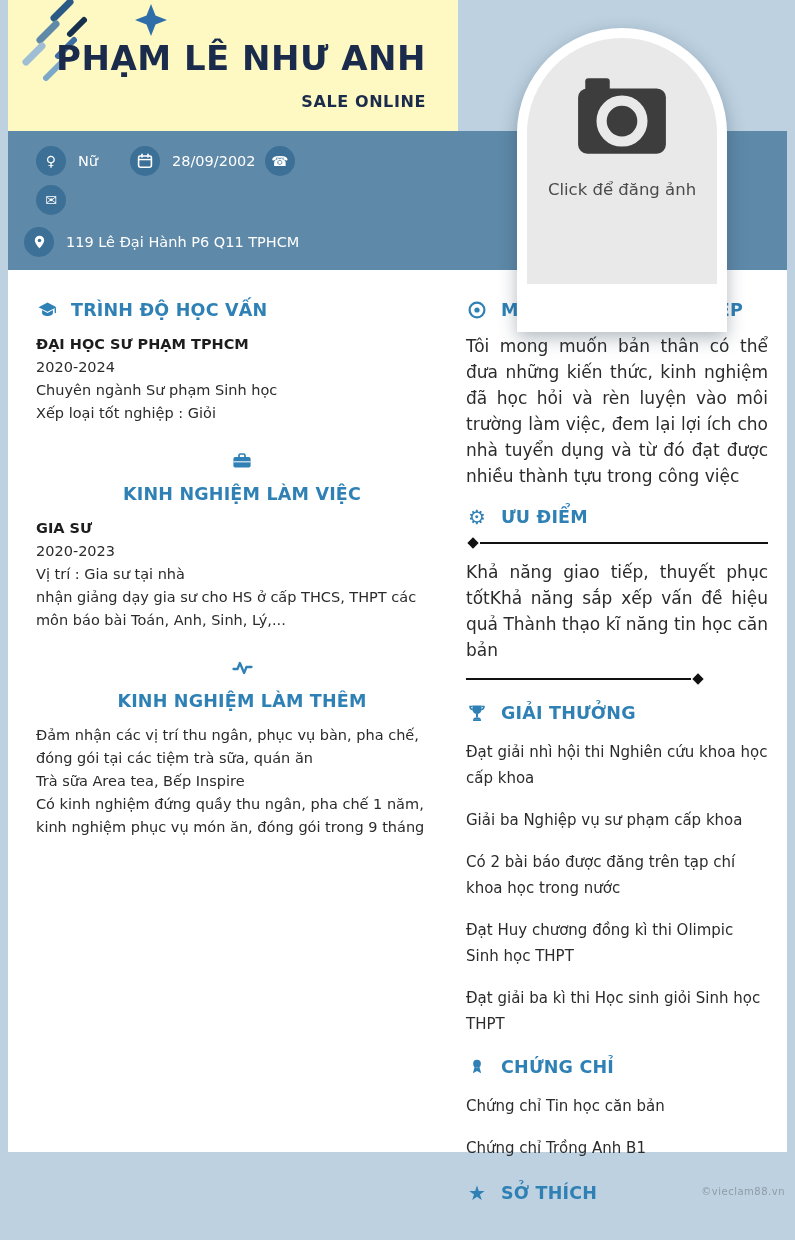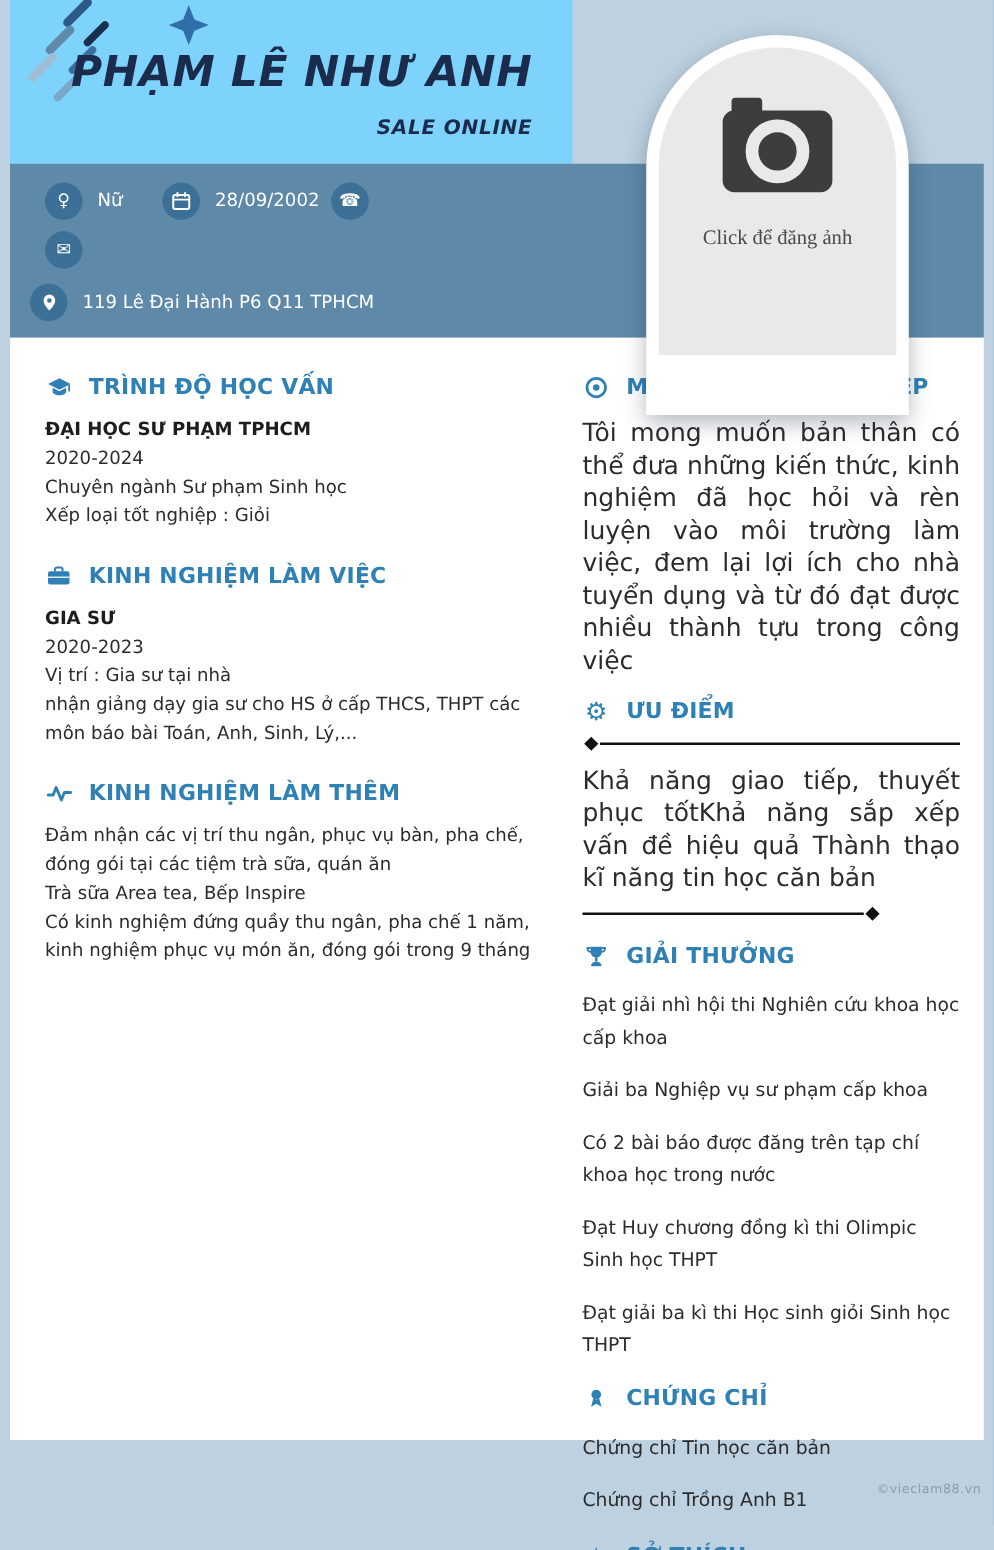--- a/index.html
+++ b/index.html
@@ -15,52 +15,52 @@
   }
   *{margin:0;padding:0;box-sizing:border-box;}
   html,body{background:#9eb8cc;}
   .canvas{
     position:relative;width:795px;height:1240px;margin:0 auto;
     background:var(--page-bg);
     font-family:"DejaVu Sans","Liberation Sans",sans-serif;
     color:var(--text);overflow:hidden;
   }
   
-  .header-white{position:absolute;left:8px;top:0;width:450px;height:131px;background:#7dd3fc;font-style:italic;}
+  .header-white{position:absolute;left:8px;top:0;width:450px;height:131px;background:#fef9c3;}
   .deco{position:absolute;left:6px;top:0;}
   .name{position:absolute;left:30px;right:32px;top:38px;text-align:right;
         font-size:34px;font-weight:bold;color:var(--navy);letter-spacing:.5px;white-space:nowrap;}
   .subtitle{position:absolute;right:32px;top:92px;font-size:16px;font-weight:bold;
         color:var(--navy);letter-spacing:.6px;}
   
   .contact-band{position:absolute;left:8px;top:131px;width:779px;height:139px;background:var(--band);}
   .c-item{position:absolute;display:flex;align-items:center;gap:12px;color:#fff;font-size:14.5px;}
   .circle{width:30px;height:30px;border-radius:50%;background:var(--circle);
           display:flex;align-items:center;justify-content:center;color:#fff;flex:0 0 auto;
           font-size:14px;line-height:1;}
   
   .arch{position:absolute;left:517px;top:28px;width:210px;height:304px;background:#fff;
         border-radius:110px 110px 0 0;z-index:6;box-shadow:0 6px 18px rgba(35,55,75,.35);}
   .arch-inner{position:absolute;left:10px;right:10px;top:10px;height:246px;background:var(--photo-gray);
-        border-radius:100px 100px 0 0;display:flex;flex-direction:column;align-items:center;cursor:pointer;font-family:Liberation Serif, serif;}
+        border-radius:100px 100px 0 0;display:flex;flex-direction:column;align-items:center;cursor:pointer;}
   .arch-inner svg{margin-top:30px;}
   .photo-label{margin-top:14px;font-size:16.5px;color:#4a4a4a;}
   
   .col{position:absolute;top:300px;z-index:2;}
   .col-left{left:36px;width:412px;}
   .col-right{left:466px;width:302px;}
   .sec-h{display:flex;align-items:center;gap:13px;color:var(--accent);
          font-weight:bold;font-size:17.5px;letter-spacing:.2px;}
   .sec-h .ic{width:22px;display:flex;justify-content:center;align-items:center;color:var(--accent);}
   .sec-h .ic .uni{font-size:20px;line-height:1;font-family:"DejaVu Sans",sans-serif;}
   .body-txt{font-size:14.5px;line-height:23px;color:var(--text);}
   .body-txt .b{font-weight:bold;color:#1d1d1d;}
   .mt14{margin-top:13px;}
-  .mt26{margin-top:26px;}
-  .para{font-size:20px;line-height:26px;text-align:justify;color:var(--text);}
+  .mt26{margin-top:26px;flex-direction:column;}
+  .para{font-size:17px;line-height:26px;text-align:justify;color:var(--text);}
   .list-26 div{font-size:15px;line-height:26px;color:var(--text);margin-top:16px;}
   .divider{display:flex;align-items:center;margin:12px 0;}
   .divider .line{height:2px;background:#111;flex:1;}
   .divider .diamond{width:8px;height:8px;background:#111;transform:rotate(45deg);margin:0 3px;flex:0 0 auto;}
   .divider.short{width:79%;}
   
   .watermark{position:absolute;right:10px;top:1186px;font-size:10px;color:var(--muted);letter-spacing:.5px;}
   svg{display:block;}
 </style>
 </head>

